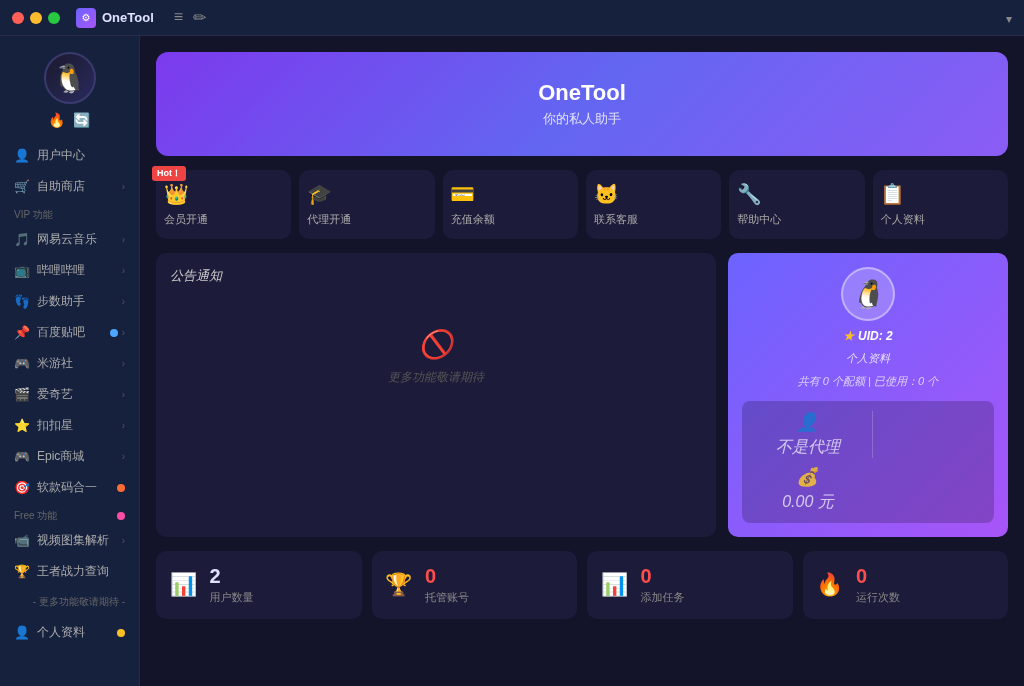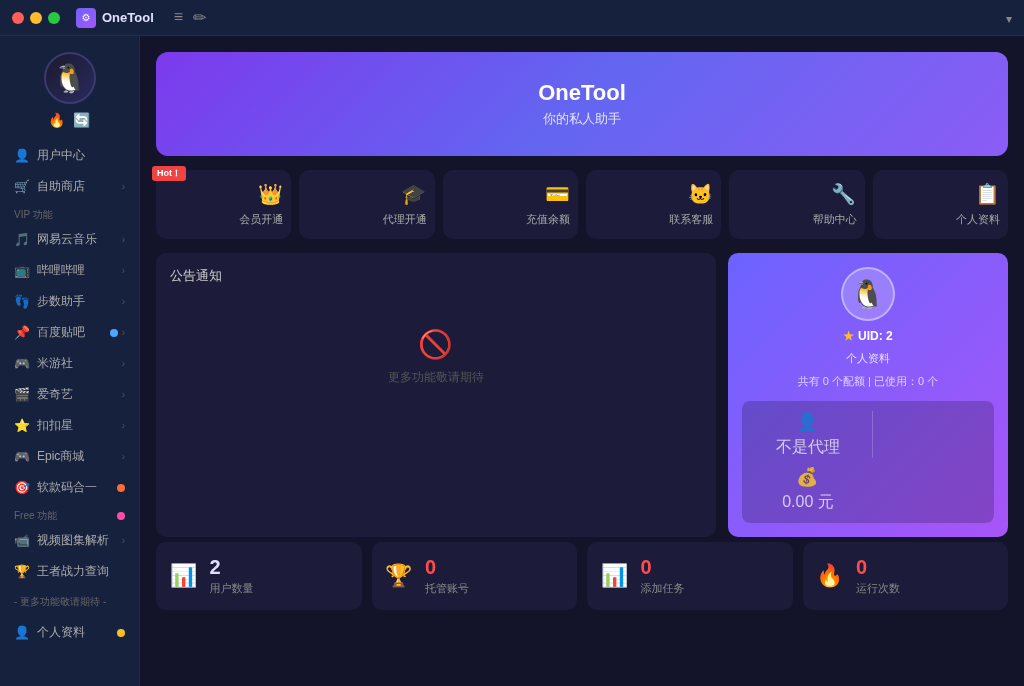--- a/index.html
+++ b/index.html
@@ -96,21 +96,21 @@
       cursor: pointer; font-size: 12px; color: #aaa;
       justify-content: space-between;
       white-space: nowrap;
     }
     .sidebar-item-left { display: flex; align-items: center; gap: 7px; }
     .sidebar-item-icon { font-size: 13px; width: 16px; text-align: center; }
     .sidebar-item-arrow { color: #555; font-size: 10px; }
 
     .sidebar-more {
       font-size: 10px; color: #666; padding: 8px 14px;
-      text-align: left; cursor: pointer;
+      text-align: right; cursor: pointer;
     }
 
     
     .main-content {
       flex: 1;
       background: #13132a;
       overflow-y: auto;
       padding: 16px;
     }
     .main-content::-webkit-scrollbar { width: 6px; }
@@ -132,39 +132,40 @@
     .quick-actions {
       display: grid;
       grid-template-columns: repeat(6, 1fr);
       gap: 8px;
       margin-bottom: 14px;
     }
     .quick-action {
       background: #1c1c3a;
       border-radius: 10px;
       padding: 12px 8px;
-      text-align: right;
+      text-align: left;
       cursor: pointer;
       position: relative;
       transition: background 0.2s;
     }
     .quick-action-icon { font-size: 20px; margin-bottom: 6px; color: #c4b5fd; }
     .quick-action-label { font-size: 11px; color: #aaa; }
     .hot-badge {
       position: absolute; top: -4px; left: -4px;
       background: #ef4444; color: white; font-size: 9px;
       padding: 1px 5px; border-radius: 3px; font-weight: 600;
     }
 
     
     .bottom-row {
       display: grid;
       grid-template-columns: 1fr 280px;
       gap: 12px;
-      margin-bottom: 5px;
+      margin-bottom: 14px;
+      font-style: italic;
     }
 
     
     .announcement {
       background: #1c1c3a;
       border-radius: 10px;
       padding: 14px;
       min-height: 180px;
     }
     .announcement-title { font-size: 13px; color: #ccc; margin-bottom: 12px; font-weight: 500; }

